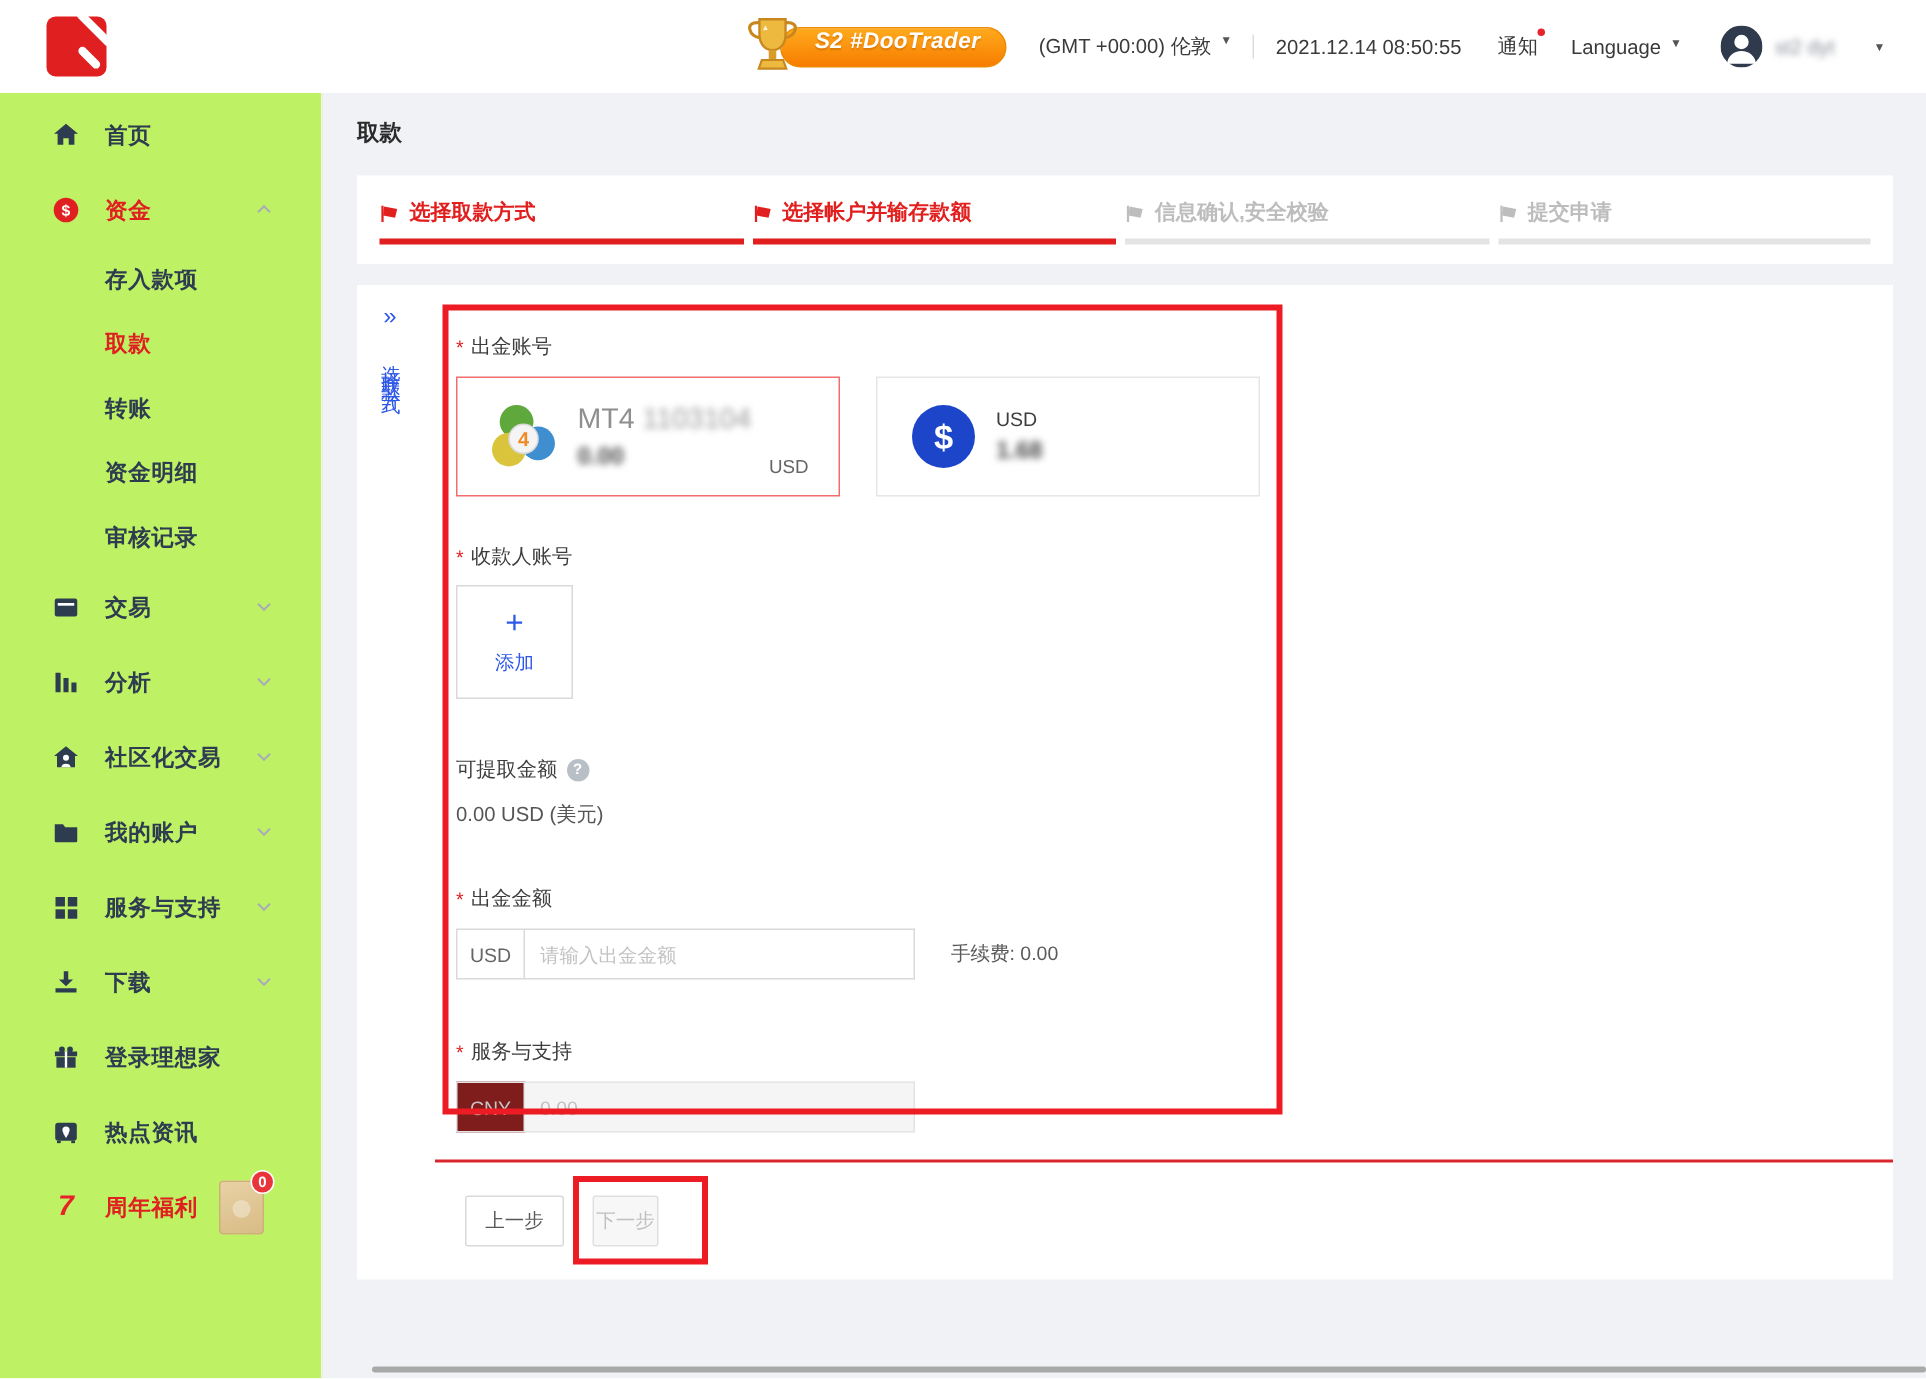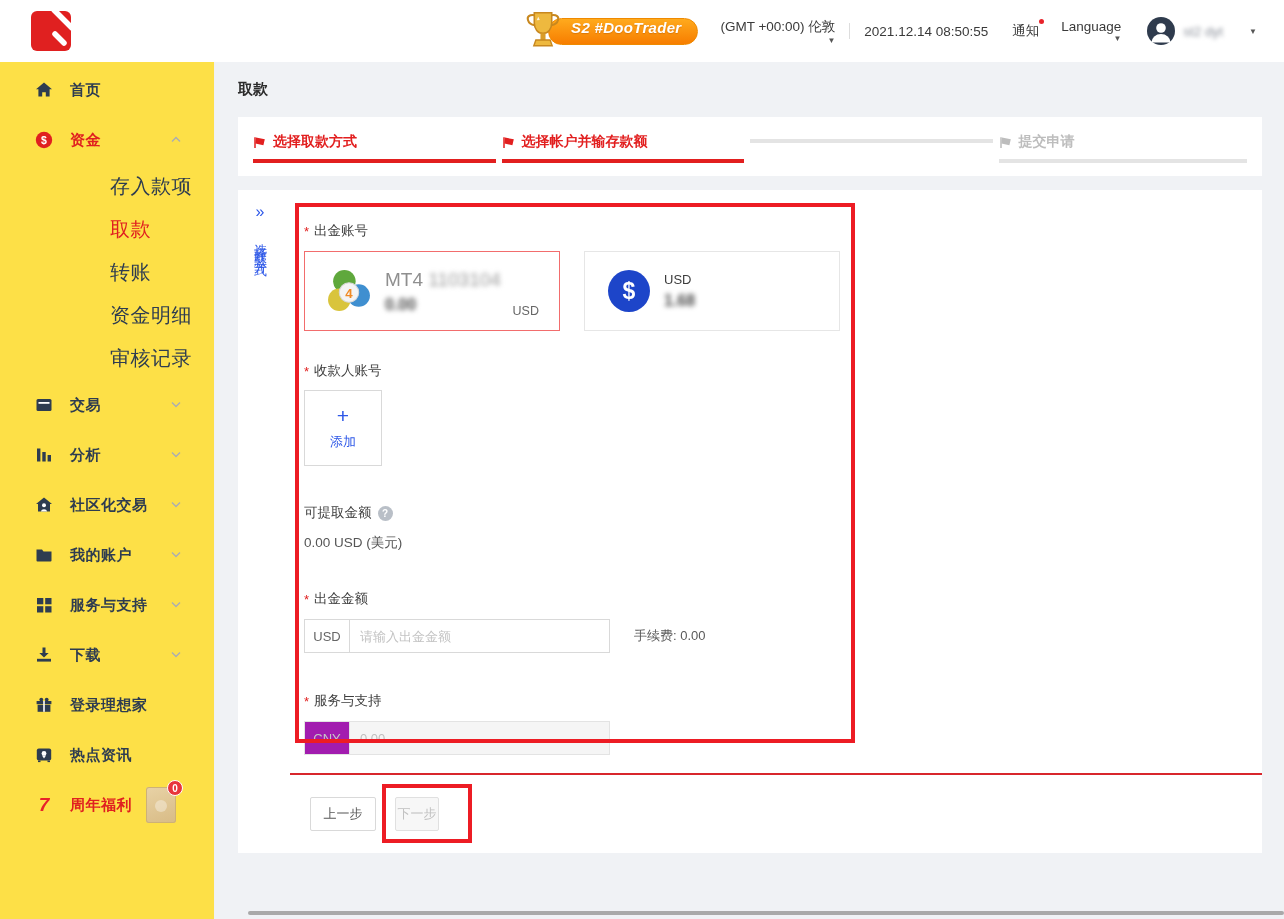--- a/index.html
+++ b/index.html
@@ -8,42 +8,42 @@
   .frame { position:relative; width:1284px; height:919px; background:#fff; overflow:hidden; }
 
   
   .header { position:absolute; left:0; top:0; width:1284px; height:62px; background:#fff; display:flex; align-items:center; z-index:5; }
   .logo { margin-left:27px; width:48px; height:48px; cursor:pointer; }
   .hspacer { flex:1; }
   .trophy-wrap { display:flex; align-items:center; margin-right:22px; cursor:pointer; }
   .trophy { margin-right:-14px; position:relative; z-index:2; }
   .pill { height:27px; padding:0 16px 0 22px; border-radius:14px; background:linear-gradient(180deg,#ffaa1d 0%,#f77d00 100%); border:1px solid #ef8a00; display:flex; align-items:flex-start; }
   .pill span { color:#fff; font-weight:bold; font-style:italic; font-size:15px; letter-spacing:.3px; text-shadow:0 1px 1px rgba(180,90,0,.45); white-space:nowrap; }
-  .hitem { font-size:13.5px; color:#3a3a3a; display:flex; align-items:flex-end; white-space:nowrap;flex-direction:column; }
+  .hitem { font-size:13.5px; color:#3a3a3a; display:flex; align-items:flex-start; white-space:nowrap; }
   .caret { font-size:8px; color:#555; margin-left:6px; }
   .tz { margin-right:14px; cursor:pointer; }
   .vdiv { width:1px; height:16px; background:#ddd; margin-right:14px; }
   .datetime { margin-right:24px; }
   .notif { position:relative; margin-right:22px; cursor:pointer; }
   .ndot { position:absolute; right:-5px; top:-3px; width:5px; height:5px; border-radius:50%; background:#e8222a; }
   .lang { margin-right:26px; cursor:pointer; }
   .avatar { width:28px; height:28px; margin-right:8px; cursor:pointer; }
   .uname { font-size:13.5px; color:#8a8f99; filter:blur(2px); margin-right:26px; cursor:pointer; }
   .ucaret { font-size:8px; color:#555; margin-right:27px; cursor:pointer; }
 
   
-  .sidebar { position:absolute; left:0; top:62px; width:215px; height:857px; background:#fde047; border-right:1px solid #f1f1f1; padding-top:3px; z-index:4; }
+  .sidebar { position:absolute; left:0; top:62px; width:215px; height:857px; background:#bef264; border-right:1px solid #f1f1f1; padding-top:3px; z-index:4; }
   .nav-item { position:relative; height:50px; display:flex; align-items:center; padding-left:35px; cursor:pointer; color:#2e3c50; }
   .nav-item .nico { width:18px; height:18px; flex:none; color:#2e3c50; }
   .nav-item .nlabel { margin-left:17px; font-size:15px; font-weight:600; letter-spacing:.5px; }
   .nav-item.red, .nav-item.red .nico { color:#e02020; }
   .nav-item.red .nlabel { color:#e02020; }
   .chev { position:absolute; right:33px; top:50%; margin-top:-4px; color:#a9adb5; }
   .nav-sub { height:43px; display:flex; align-items:center; padding-left:70px; cursor:pointer; }
-  .nav-sub .nlabel { font-size:20px; font-weight:400; color:#2e3c50; letter-spacing:.5px;margin-left:40px; }
+  .nav-sub .nlabel { font-size:15px; font-weight:700; color:#2e3c50; letter-spacing:.5px; }
   .nav-sub.red .nlabel { color:#e02020; }
   .seven { width:18px; text-align:center; font-size:19px; font-weight:bold; color:#e8222a; font-style:italic; }
   .envelope { position:relative; width:30px; height:36px; margin-left:14px; background:linear-gradient(160deg,#e8d2a6,#d8bb85); border-radius:3px; box-shadow:inset 0 0 0 1px #cdb177; }
   .envelope:after { content:""; position:absolute; left:9px; top:13px; width:12px; height:12px; background:rgba(255,255,255,.35); border-radius:50%; }
   .badge0 { position:absolute; right:-7px; top:-7px; width:16px; height:16px; border-radius:50%; background:#e8353b; color:#fff; font-size:10px; font-weight:bold; display:flex; align-items:center; justify-content:center; border:1px solid #fff; }
 
   
   .main { position:absolute; left:215px; top:62px; width:1069px; height:857px; background:#f0f2f5; padding:0 22px 0 23px; }
   .page-title { margin-top:16px; height:22px; line-height:22px; font-size:15px; font-weight:bold; color:#2b2b2b; }
   .steps-panel { margin-top:17px; height:59px; background:#fff; display:flex; padding:15px 15px 0 15px; }
@@ -88,21 +88,21 @@
   .wdable-value { margin-top:12px; font-size:13.5px; color:#555; }
 
   .amt-label { margin-top:38px; }
   .amt-row { margin-top:11px; display:flex; align-items:center; }
   .ccy-box { width:46px; height:34px; border:1px solid #d9d9d9; background:#fff; color:#666; font-size:13px; display:flex; align-items:center; justify-content:center; }
   .amt-input { width:260px; height:34px; border:1px solid #d9d9d9; border-left:none; padding:0 10px; font-size:13px; color:#14532d; outline:none; font-family:inherit; }
   .amt-input::placeholder { color:#c3c3c3; }
   .fee { margin-left:24px; font-size:13px; color:#595959; }
 
   .payout-label { margin-top:39px; }
-  .ccy-box.disabled { background:#a21caf; color:#c6c6c6; border-color:#e3e3e3; }
+  .ccy-box.disabled { background:#7f1d1d; color:#c6c6c6; border-color:#e3e3e3; }
   .amt-input.disabled { background:#f5f5f5; color:#c0c0c0; border-color:#e3e3e3; }
 
   .red-line { position:absolute; left:52px; right:0; top:583px; height:2px; background:#d8262c; }
   .btn-row { position:absolute; left:72px; top:607px; display:flex; }
   .btn { height:34px; font-size:13px; border-radius:2px; cursor:pointer; font-family:inherit; }
   .btn-prev { width:66px; background:#fff; border:1px solid #d9d9d9; color:#595959; margin-right:19px; }
   .btn-next { width:44px; background:#f7f7f7; border:1px solid #e0e0e0; color:#c0c0c0; }
 
   .anno { position:absolute; border:4px solid #ed1c24; pointer-events:none; z-index:6; }
   .anno-form { left:57px; top:13px; width:560px; height:540px; }
@@ -321,20 +321,27 @@
         <div class="step-head">
           <svg class="flagicon" width="13" height="13" viewBox="0 0 13 13">
               <path d="M2 1.2 V12" stroke="currentColor" stroke-width="1.5"></path>
               <path d="M3 1.6 L11.8 3.3 L10.4 9.2 L2.4 7.6 Z" fill="currentColor"></path>
             </svg>
           <span>选择帐户并输存款额</span>
         </div>
         <div class="step-bar"></div>
       </div>
       <div class="step pending">
+        <div class="step-head">
+          <svg class="flagicon" width="13" height="13" viewBox="0 0 13 13">
+              <path d="M2 1.2 V12" stroke="currentColor" stroke-width="1.5"></path>
+              <path d="M3 1.6 L11.8 3.3 L10.4 9.2 L2.4 7.6 Z" fill="currentColor"></path>
+            </svg>
+          <span>信息确认,安全校验</span>
+        </div>
         <div class="step-bar"></div>
       </div>
       <div class="step pending">
         <div class="step-head">
           <svg class="flagicon" width="13" height="13" viewBox="0 0 13 13">
               <path d="M2 1.2 V12" stroke="currentColor" stroke-width="1.5"></path>
               <path d="M3 1.6 L11.8 3.3 L10.4 9.2 L2.4 7.6 Z" fill="currentColor"></path>
             </svg>
           <span>提交申请</span>
         </div>

